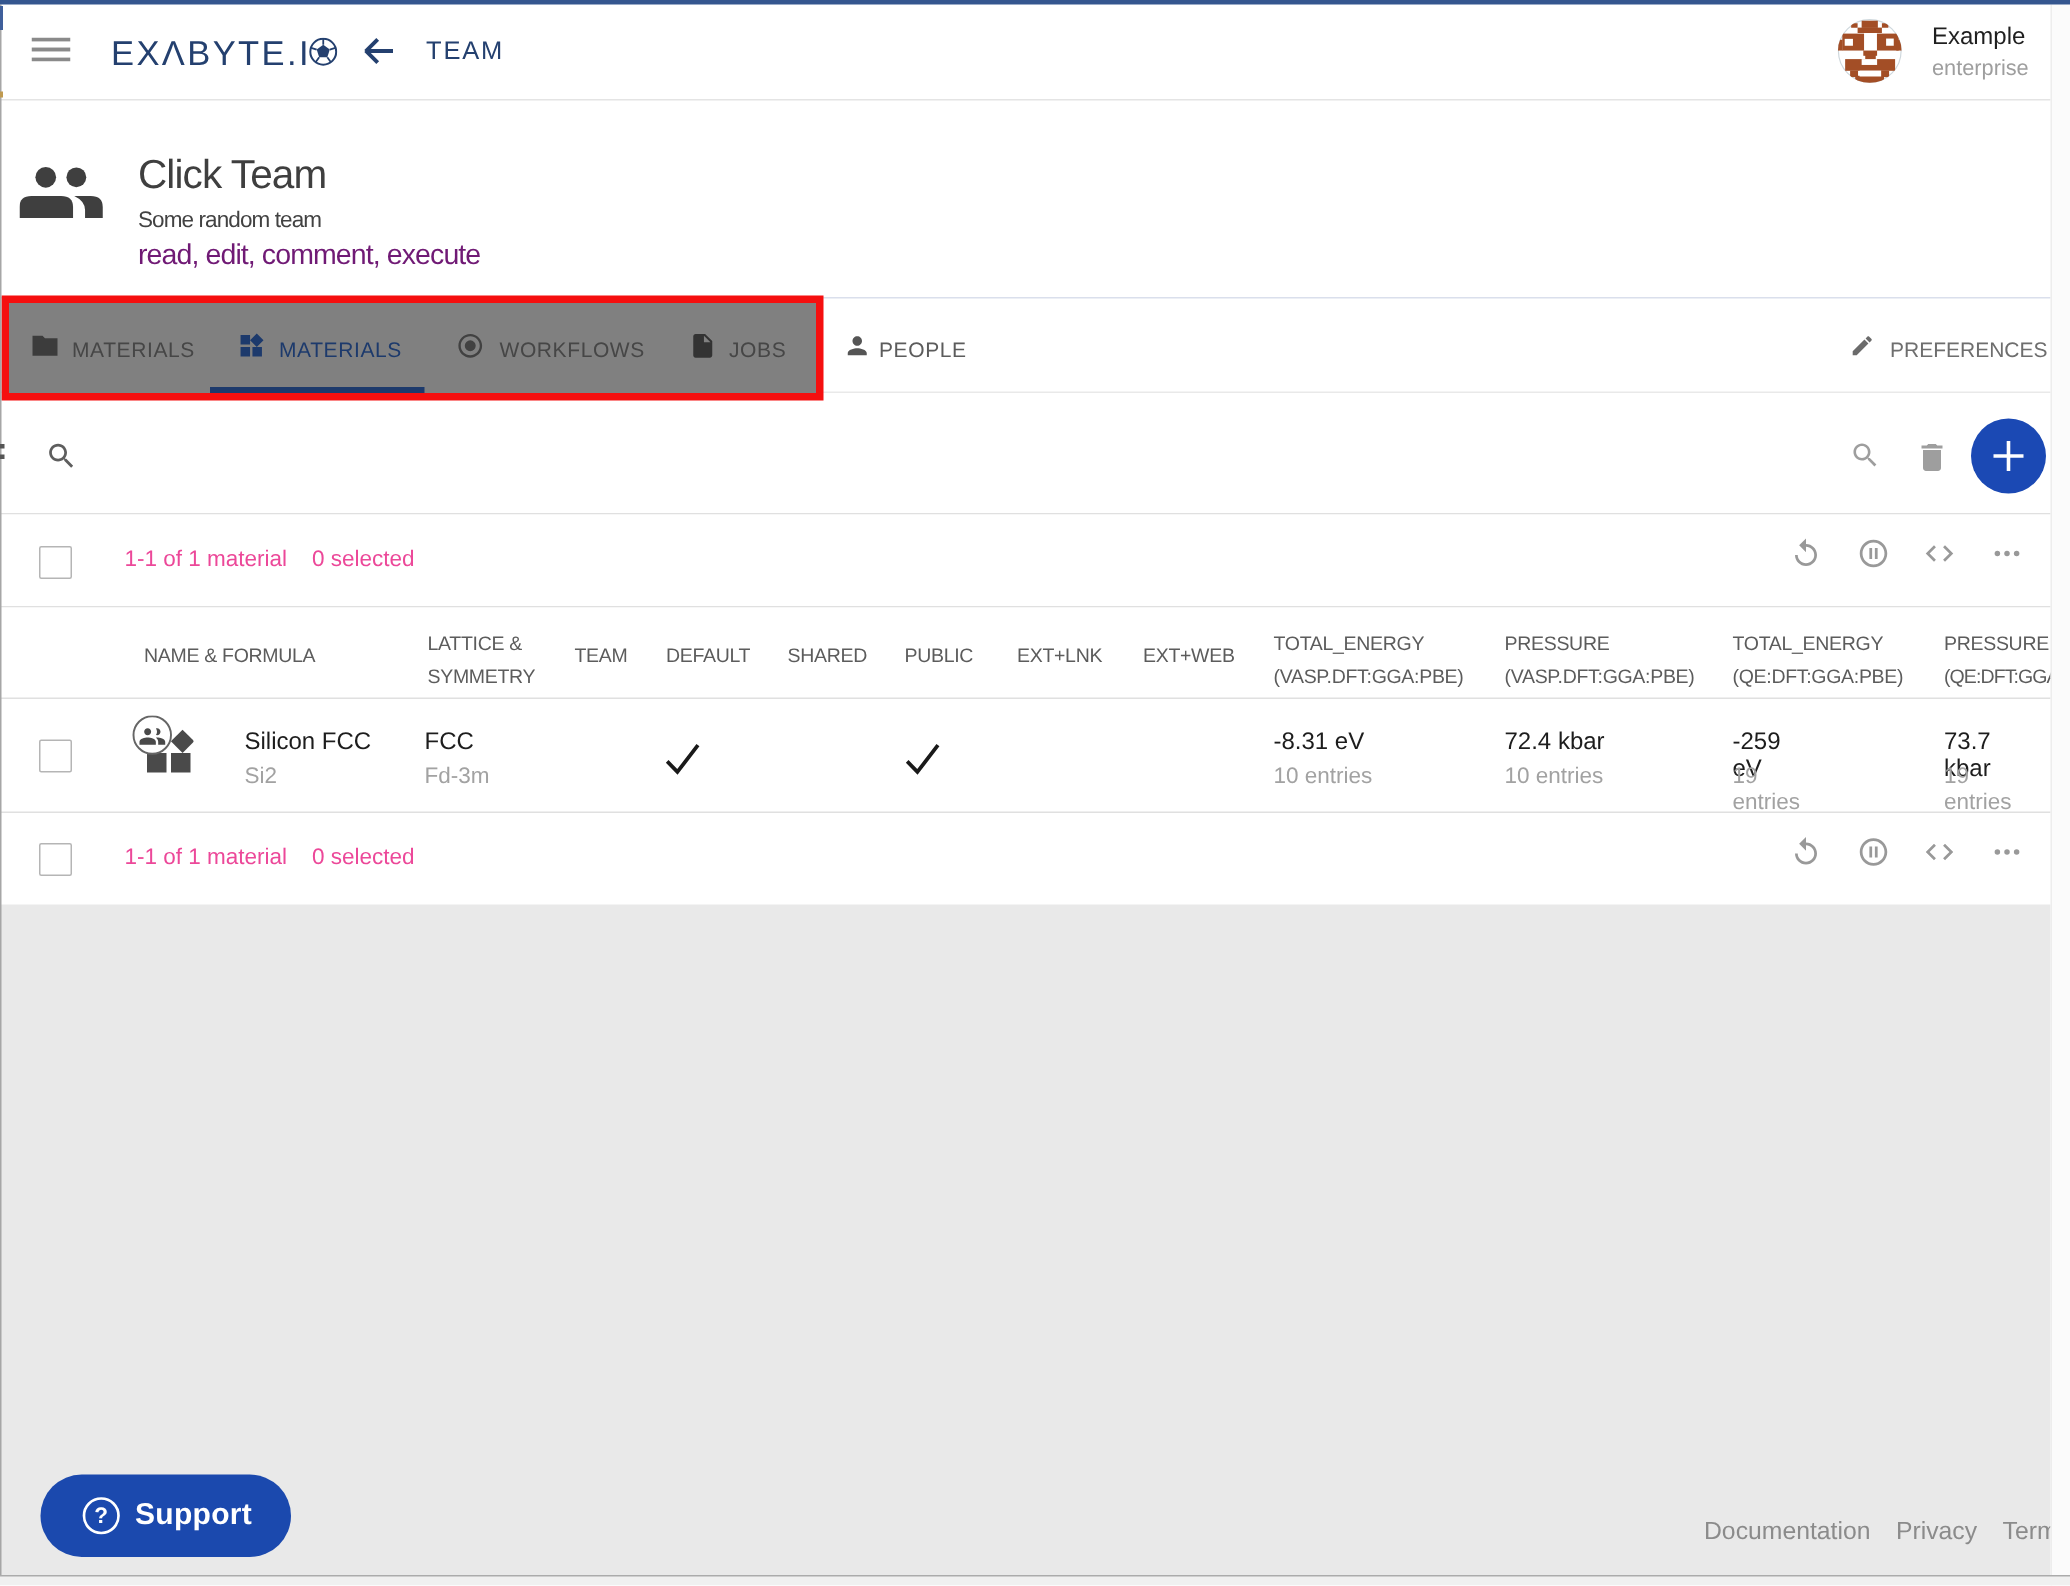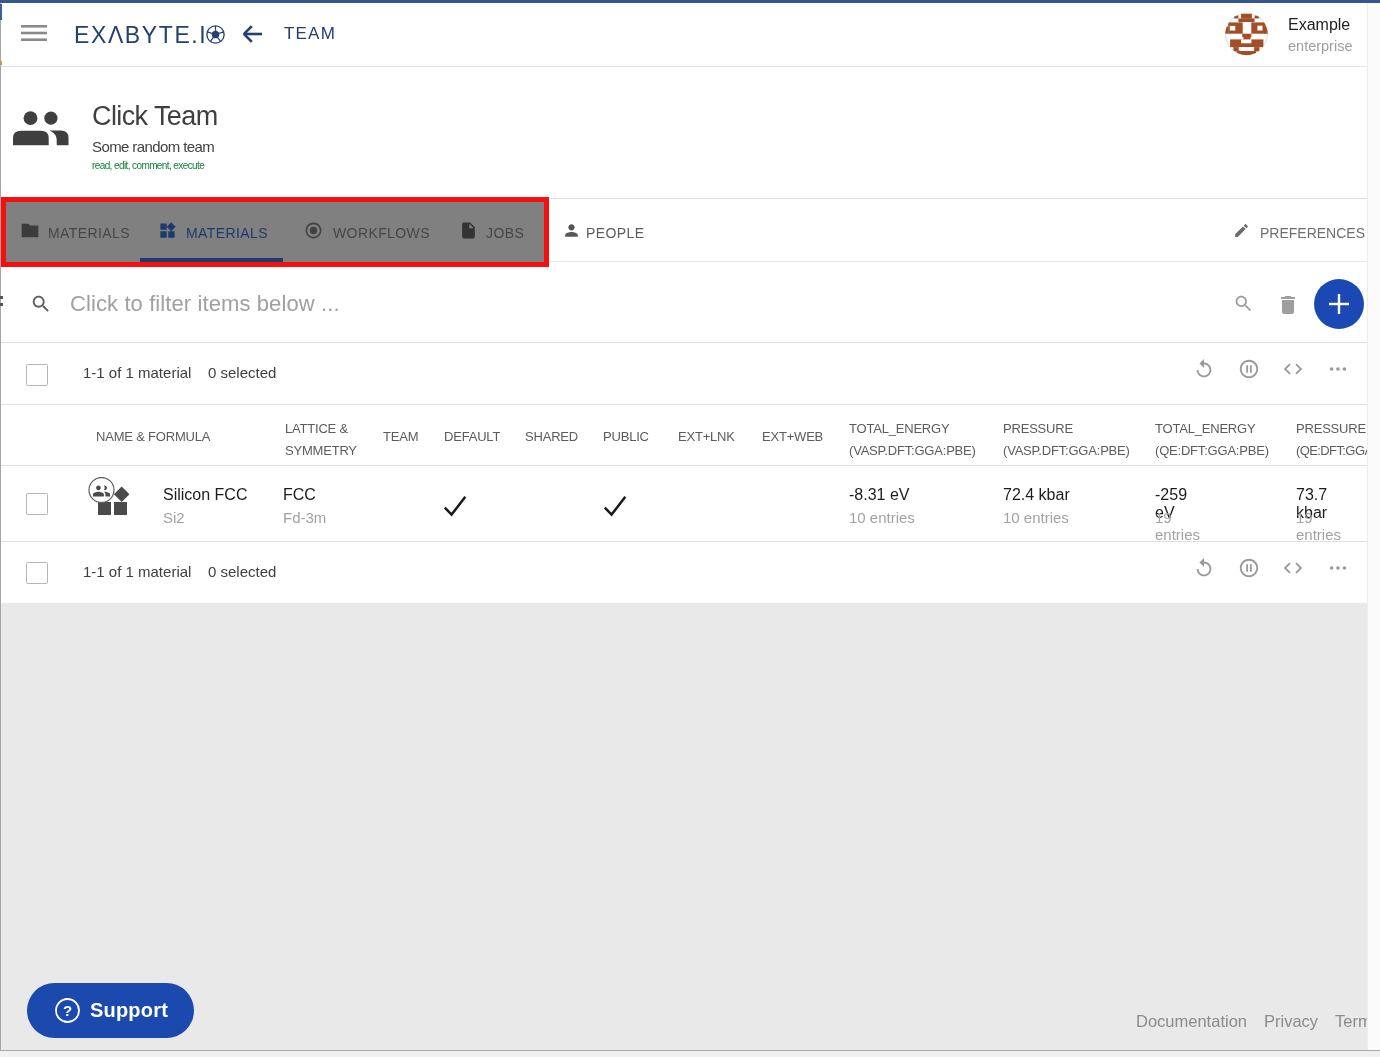--- a/index.html
+++ b/index.html
@@ -17,35 +17,35 @@
 #scrollstrip { left:1367px; top:3px; width:13px; height:1054px; background:#fbfbfb; border-left:1px solid #ededed; z-index:40; }
 
 #appbar { left:0; top:3px; width:1380px; height:64px; background:#fff; border-bottom:1px solid #e4e4e4; }
 #logotext { left:74px; top:22px; font-size:23px; letter-spacing:1.6px; color:#24406f; font-weight:400; }
 #teamlbl { left:284px; top:24px; font-size:17px; letter-spacing:1.2px; color:#24406f; font-weight:500; }
 #exname { left:1288px; top:16px; font-size:16px; color:#1f1f1f; }
 #exent  { left:1288px; top:38px; font-size:14.5px; color:#9e9e9e; }
 
 #tt { left:92px; top:101px; font-size:27px; letter-spacing:-0.6px; color:#3f3f3f; }
 #ts1 { left:92px; top:138px; font-size:15px; letter-spacing:-0.6px; color:#424242; }
-#ts2 { left:92px; top:160px; font-size:10px; letter-spacing:-0.6px; color:#15803d; }
+#ts2 { left:92px; top:160px; font-size:19px; letter-spacing:-0.6px; color:#701a75; }
 
 #tabrow { left:0; top:198px; width:1380px; height:64px; background:#fff; border-top:1px solid #dadfec; border-bottom:1px solid #e9e9e9; }
 #grayfill { left:6px; top:202px; width:538px; height:60px; background:#808080; z-index:1; }
 #redbox { left:1px; top:197px; width:548px; height:70px; border:5px solid #f50f0f; z-index:3; }
 .tablbl { font-size:14px; letter-spacing:0.4px; font-weight:500; z-index:2; }
 #underline { left:140px; top:258px; width:143px; height:4px; background:#1d3a6c; z-index:2; }
 
 #filterrow { left:0; top:262px; width:1380px; height:81px; background:#fff; border-bottom:1px solid #e0e0e0; }
 #placeholder { left:70px; top:291px; font-size:22px; letter-spacing:0.1px; color:#a0a0a0; }
 #fab { left:1314px; top:279px; width:50px; height:50px; border-radius:50%; background:#1b49b4; z-index:2; }
 
 .toolbar { left:0; width:1380px; height:62px; background:#fff; border-bottom:1px solid #e0e0e0; }
 .cbx { left:26px; width:22px; height:22px; border:1.5px solid #b5b5b5; border-radius:1.5px; background:#fff; }
-.tbtext { font-size:15px; color:#404040; }
+.tbtext { font-size:15px; color:#ec4899; }
 
 #thead { left:0; top:405px; width:1380px; height:61px; background:#fff; border-bottom:1px solid #e0e0e0; }
 .hl { font-size:13px; color:#5c5c5c; letter-spacing:-0.2px; line-height:22px; }
 
 #trow { left:0; top:466px; width:1380px; height:76px; background:#fff; border-bottom:1px solid #e0e0e0; }
 .val { font-size:16px; color:#1d1d1d; }
 .sub { font-size:15px; color:#a2a2a2; }
 
 #grayarea { left:0; top:603px; width:1380px; height:447px; background:#e9e9e9; }
 #foot1 { left:0; top:965px; width:1380px; text-align:center; font-size:16px; color:#9a9a9a; }
@@ -176,21 +176,20 @@
   <svg class="abs" style="left:1233px; top:222px; z-index:2;" width="17" height="17" viewBox="0 0 24 24">
     <path d="M3 17.25V21h3.75L17.81 9.94l-3.75-3.75L3 17.25zM20.71 7.04c.39-.39.39-1.02 0-1.41l-2.34-2.34c-.39-.39-1.02-.39-1.41 0l-1.83 1.83 3.75 3.75 1.83-1.83z" fill="#6b6b6b"></path>
   </svg>
   <div class="abs tablbl" style="left:1260px; top:225px; color:#6e6e6e; letter-spacing:0;">PREFERENCES</div>
 
   
   <div class="abs" id="filterrow"></div>
   <svg class="abs" style="left:30px; top:293px;" width="22" height="22" viewBox="0 0 24 24">
     <path d="M15.5 14h-.79l-.28-.27C15.41 12.59 16 11.11 16 9.5 16 5.91 13.09 3 9.5 3S3 5.91 3 9.5 5.91 16 9.5 16c1.61 0 3.09-.59 4.23-1.57l.27.28v.79l5 4.99L20.49 19l-4.99-5zm-6 0C7.01 14 5 11.99 5 9.5S7.01 5 9.5 5 14 7.01 14 9.5 11.99 14 9.5 14z" fill="#5e5e5e"></path>
   </svg>
-  <div class="abs" id="placeholder">Click to filter items below ...</div>
   <svg class="abs" style="left:1233px; top:293px;" width="21" height="21" viewBox="0 0 24 24">
     <path d="M15.5 14h-.79l-.28-.27C15.41 12.59 16 11.11 16 9.5 16 5.91 13.09 3 9.5 3S3 5.91 3 9.5 5.91 16 9.5 16c1.61 0 3.09-.59 4.23-1.57l.27.28v.79l5 4.99L20.49 19l-4.99-5zm-6 0C7.01 14 5 11.99 5 9.5S7.01 5 9.5 5 14 7.01 14 9.5 11.99 14 9.5 14z" fill="#9e9e9e"></path>
   </svg>
   <svg class="abs" style="left:1275.5px; top:292.5px;" width="24" height="24" viewBox="0 0 24 24">
     <path d="M6 19c0 1.1.9 2 2 2h8c1.1 0 2-.9 2-2V7H6v12zM19 4h-3.5l-1-1h-5l-1 1H5v2h14V4z" fill="#9e9e9e"></path>
   </svg>
   <div class="abs" id="fab"></div>
   <svg class="abs" style="left:1314px; top:279px; z-index:3;" width="50" height="50" viewBox="0 0 50 50">
     <line x1="25" y1="15" x2="25" y2="35" stroke="#ffffff" stroke-width="2.4"></line>
     <line x1="15" y1="25" x2="35" y2="25" stroke="#ffffff" stroke-width="2.4"></line>

